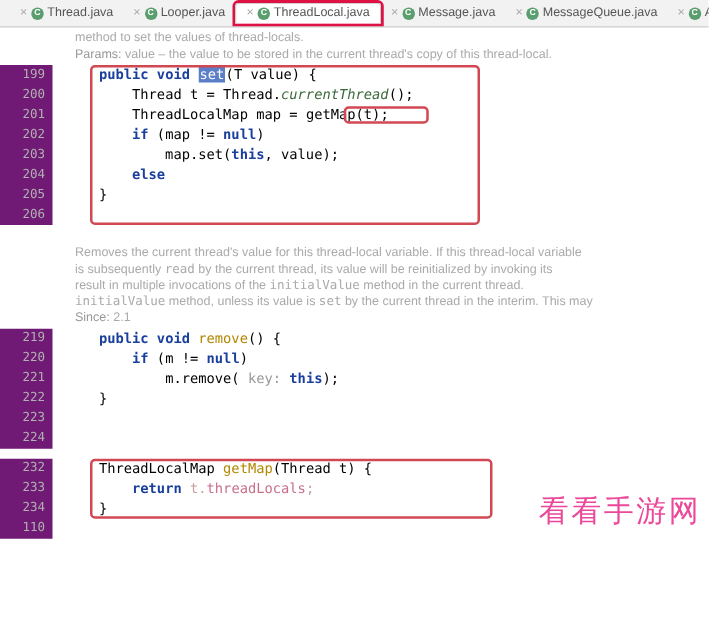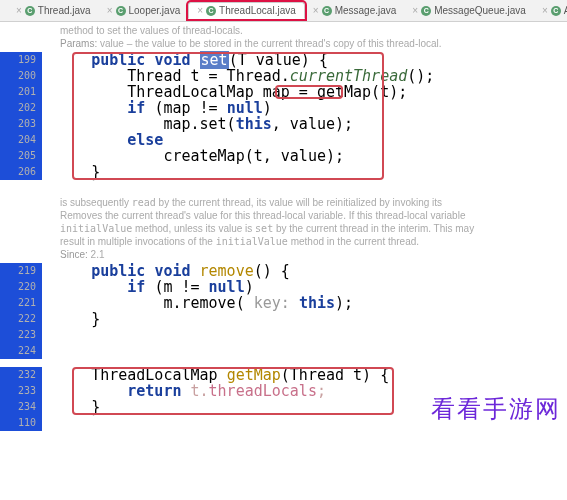--- a/index.html
+++ b/index.html
@@ -5,37 +5,37 @@
 * { margin:0; padding:0; box-sizing:border-box; }
 body { width:567px; height:500px; background:#fff; font-family:Menlo,Monaco,Consolas,monospace; font-size:11px; overflow:hidden; position:relative; }
 
 .tabs { display:flex; border-bottom:1px solid #d0d0d0; background:#f2f2f2; height:22px; align-items:center; padding-left:8px; }
 .tab { display:flex; align-items:center; padding:2px 8px; font-family:-apple-system,Helvetica,Arial,sans-serif; font-size:10px; color:#555; gap:3px; border-radius:3px 3px 0 0; }
 .tab.active { background:#fff; border:1px solid #ccc; border-bottom:1px solid #fff; position:relative; box-shadow:0 0 0 2px #d14; }
 .jicon { width:10px; height:10px; border-radius:50%; background:#5a9e6f; display:inline-flex; align-items:center; justify-content:center; color:#fff; font-size:7px; font-weight:bold; }
 .tab .x { color:#aaa; font-size:10px; }
 
 .editor { display:flex; }
-.gutter { width:42px; text-align:right; padding-right:6px; color:#b0b0b0; font-size:10px; line-height:16px; background:#1d4ed8; user-select:none; }
+.gutter { width:42px; text-align:right; padding-right:6px; color:#b0b0b0; font-size:10px; line-height:16px; background:#701a75; user-select:none; }
 .gutter div { height:16px; }
-.code { flex:1; line-height:16px; font-size:15px; position:relative; }
+.code { flex:1; line-height:16px; font-size:11px; position:relative; }
 .line { height:16px; white-space:pre; padding-left:4px; }
 
 .kw { color:#1a3f9c; font-weight:bold; }
 .mth { color:#3a6a3a; font-style:italic; }
 .mname { color:#b38700; }
 .hl { background:#5a7ec8; color:#fff; padding:0 1px; }
 .box { border:2px solid #d14853; border-radius:4px; position:absolute; pointer-events:none; }
 
 .doc { font-family:-apple-system,Helvetica,Arial,sans-serif; font-size:10px; color:#aaa; line-height:13px; padding:2px 0 2px 60px; max-width:480px; }
 .doc .lbl { color:#999; }
 .doc .mono { font-family:Menlo,monospace; color:#aaa; }
 
 .container { position:relative; }
-.watermark { position:absolute; right:6px; bottom:6px; font-family:"Microsoft YaHei",sans-serif; font-size:24px; color:#6d28d9; font-weight:500; letter-spacing:2px; }
+.watermark { position:absolute; right:6px; bottom:6px; font-family:"Microsoft YaHei",sans-serif; font-size:24px; color:#ec4899; font-weight:500; letter-spacing:2px; }
 </style>
 </head>
 <body>
 
 <div class="container">
 
 <div class="tabs">
   <div class="tab">
         <span class="x">×</span>
         <span class="jicon">C</span>
@@ -86,32 +86,31 @@
   </div>
   <div class="code" style="position:relative;">
     <div class="box" style="left:30px; top:0; width:312px; height:128px;"></div>
     <div class="box" style="left:233px; top:33px; width:68px; height:14px;"></div>
     <div class="line">     <span class="kw">public </span><span class="kw">void </span><span class="hl mname">set</span><span>(T value) {</span></div>
     <div class="line">     <span>    Thread t = Thread.</span><span class="mth">currentThread</span><span>();</span></div>
     <div class="line">     <span>    ThreadLocalMap map = </span><span>getMap(t)</span><span>;</span></div>
     <div class="line">     <span class="kw">    if </span><span>(map != </span><span class="kw">null</span><span>)</span></div>
     <div class="line">             map.set(<span class="kw">this</span>, value);</div>
     <div class="line">     <span class="kw">    else</span></div>
-    <div class="line">     <span>        createMap(t, value);</span></div>
     <div class="line">     <span>}</span></div>
   </div>
 </div>
 
 <div style="height:14px"></div>
 
 <div class="doc">
+  <div>Removes the current thread's value for this thread-local variable. If this thread-local variable</div>
   <div><span>is subsequently </span><span class="mono">read</span><span> by the current thread, its value will be reinitialized by invoking its</span></div>
-  <div>Removes the current thread's value for this thread-local variable. If this thread-local variable</div>
+  <div><span>result in multiple invocations of the </span><span class="mono">initialValue</span><span> method in the current thread.</span></div>
   <div><span class="mono">initialValue</span><span> method, unless its value is </span><span class="mono">set</span><span> by the current thread in the interim. This may</span></div>
-  <div><span>result in multiple invocations of the </span><span class="mono">initialValue</span><span> method in the current thread.</span></div>
   <div><span class="lbl">Since:</span><span> 2.1</span></div>
 </div>
 
 <div class="editor">
   <div class="gutter">
     <div>219</div>
     <div>220</div>
     <div>221</div>
     <div>222</div>
     <div>223</div>

